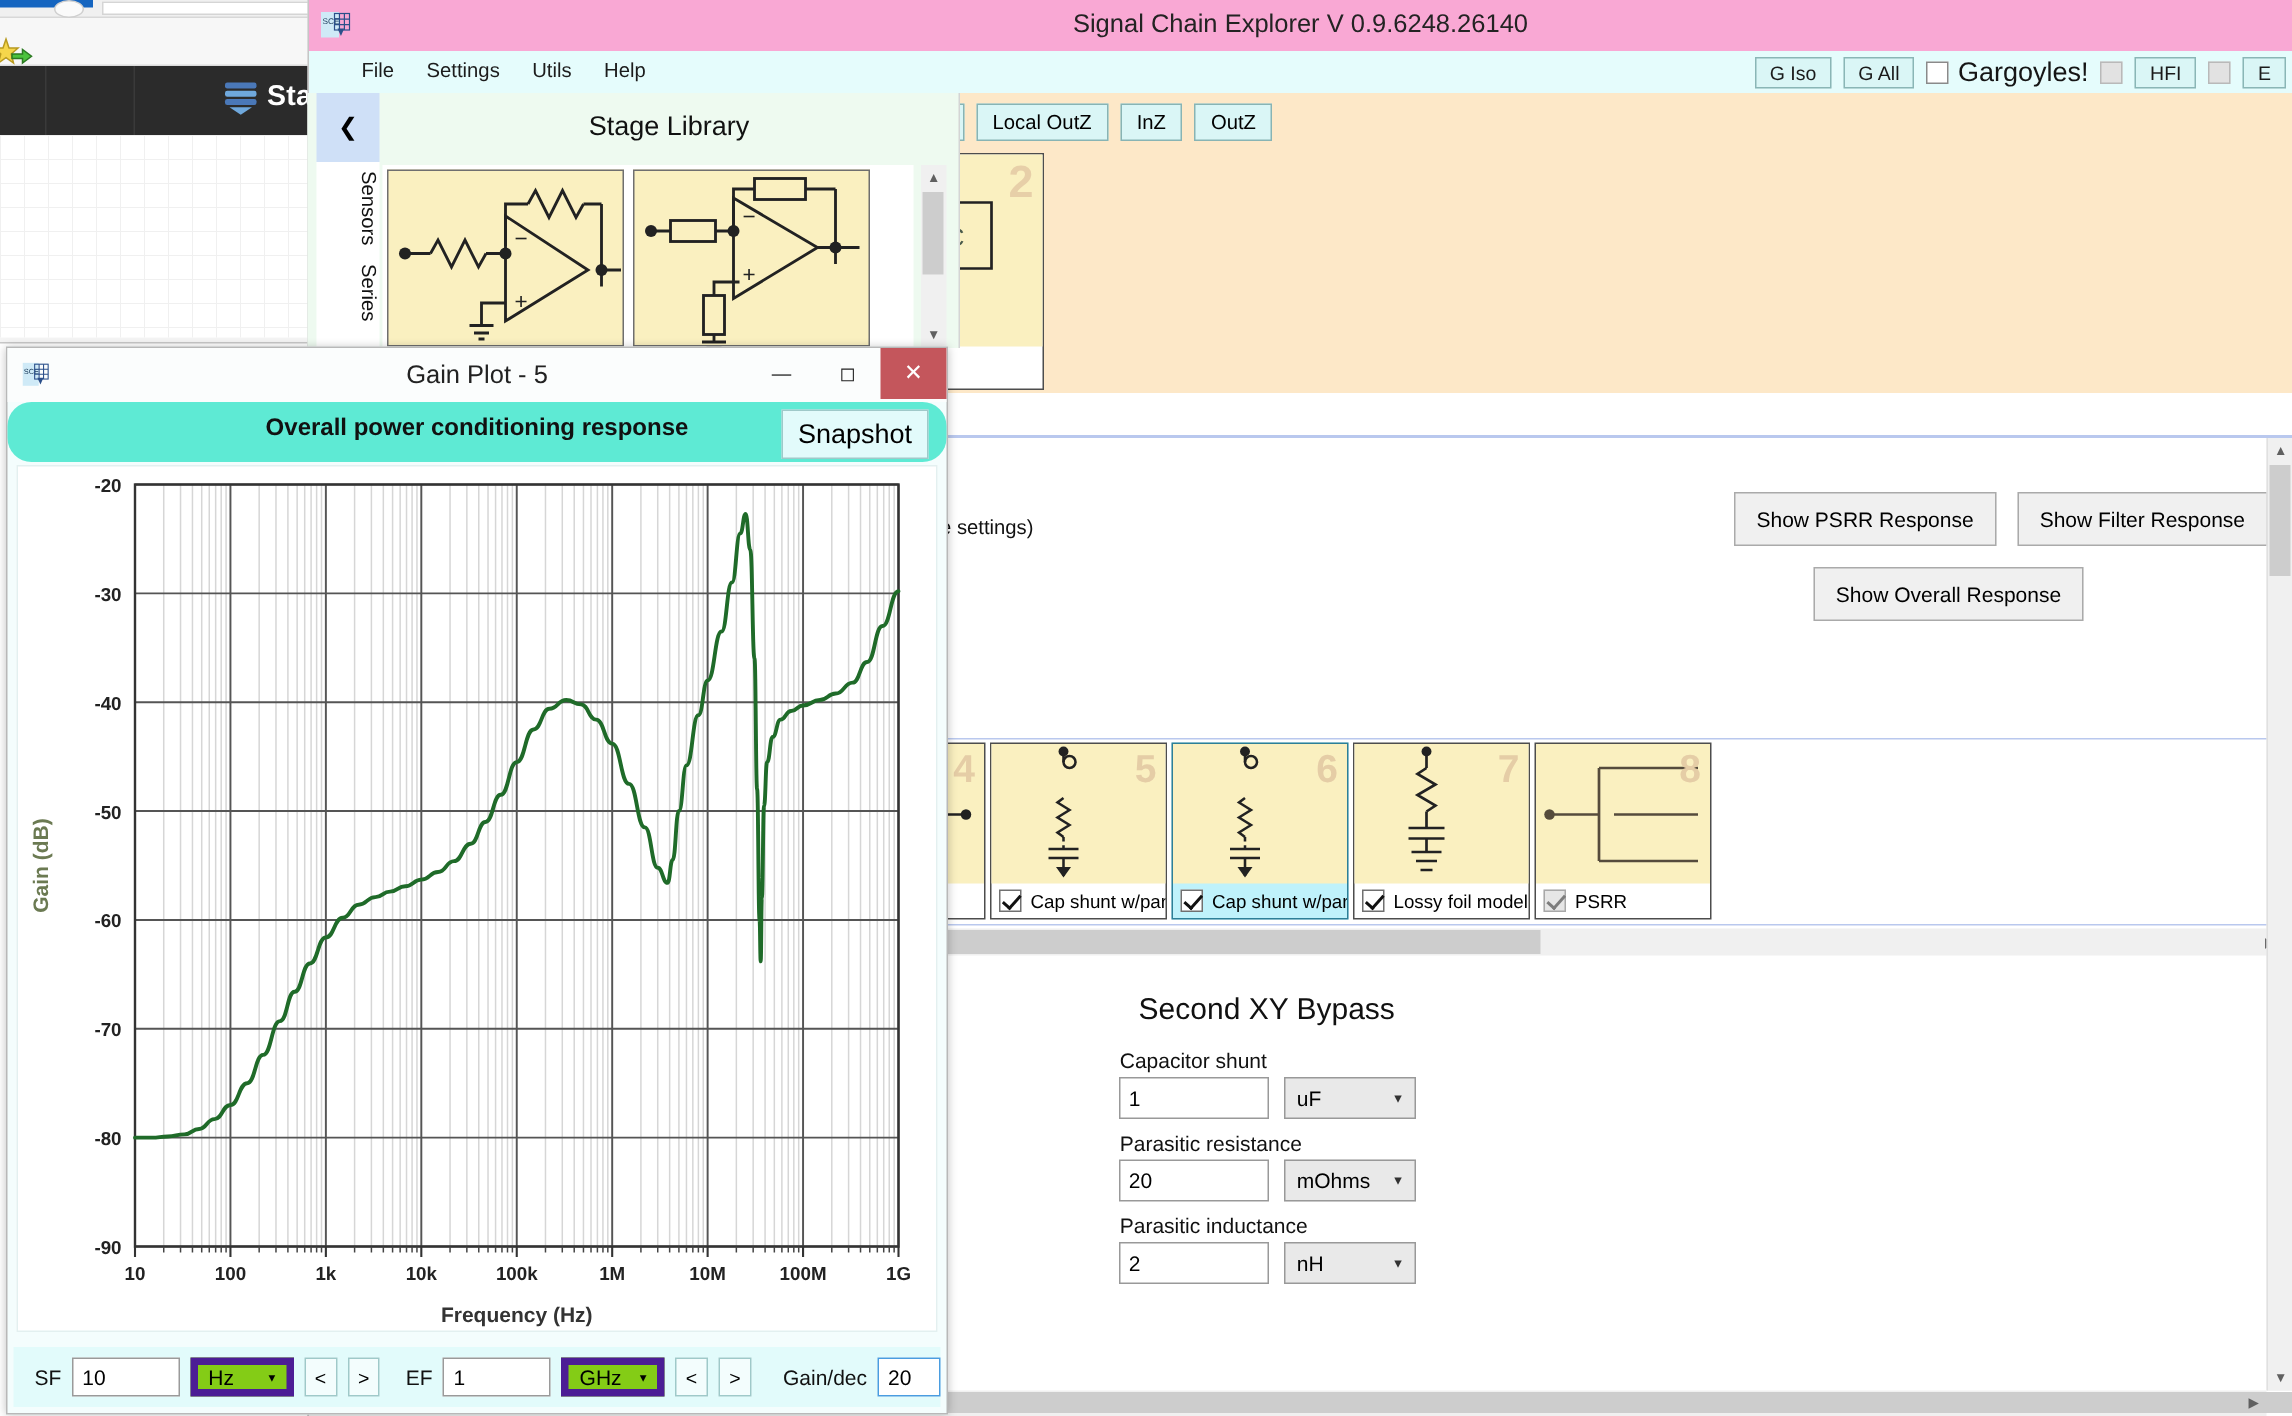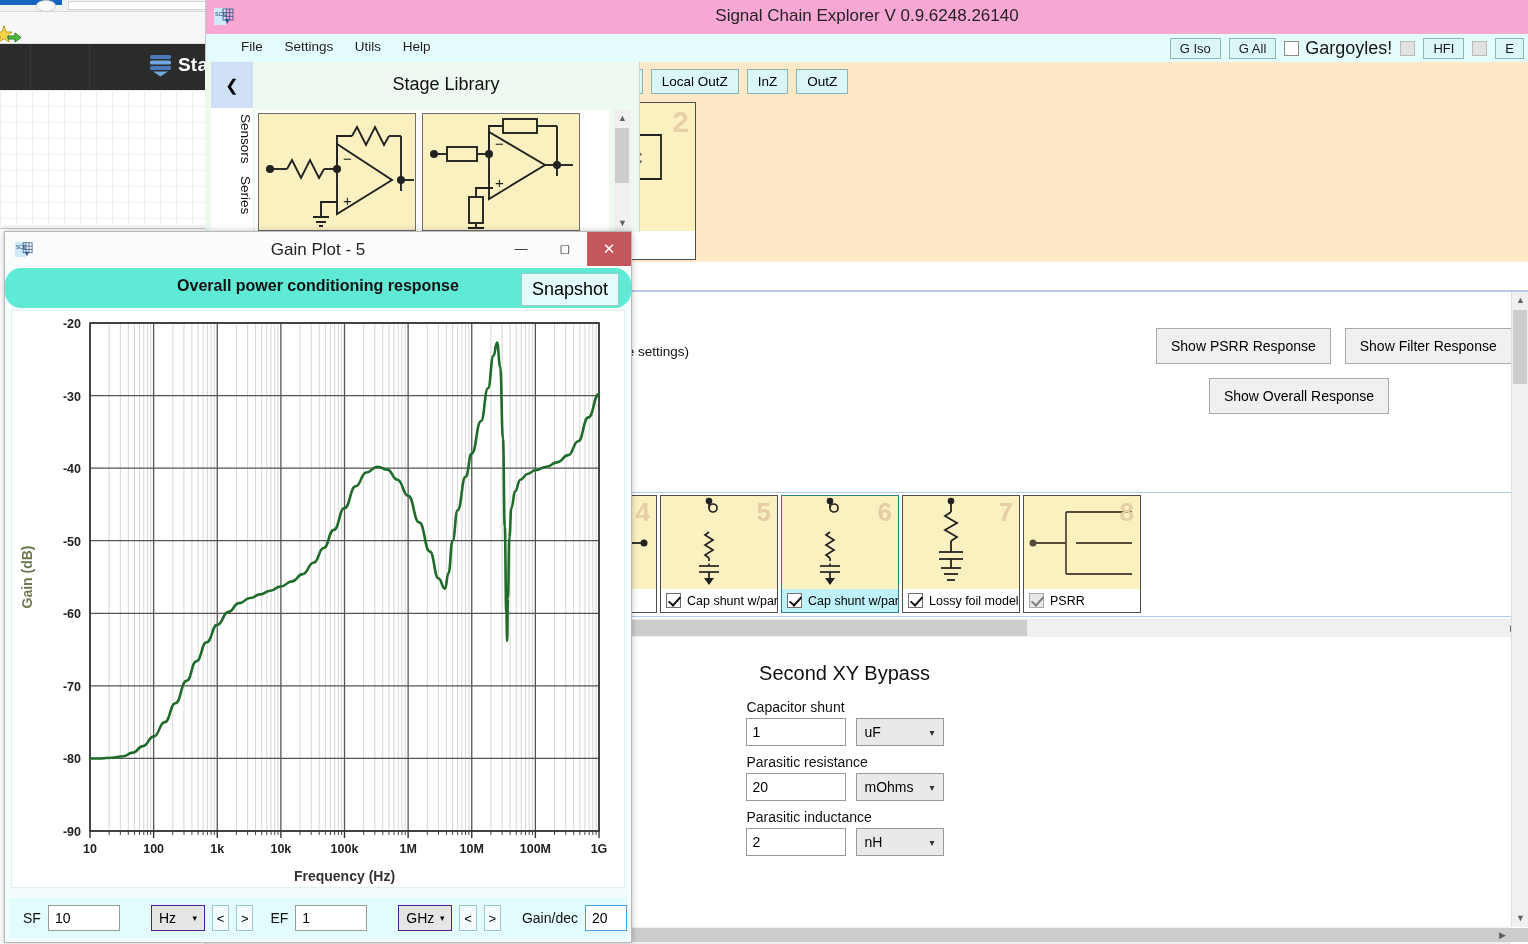--- a/index.html
+++ b/index.html
@@ -125,22 +125,22 @@
   .pw-close { right: 0; background: #c4565c; color: #fff; font-size: 15px; }
   .pw-head { height: 40px; background: #5eead4; position: relative; border-radius: 16px; }
   .pw-head .h-title { position: absolute; left: 0; right: 0; top: 9px; text-align: center; font-size: 16px; font-weight: bold; color: #111; }
   .snapbtn { position: absolute; right: 12px; top: 5px; background: #e2fbfb; border: 1px solid #9fc9c9; padding: 5px 10px; font-size: 18px; cursor: pointer; }
   .plotarea { position: absolute; left: 6px; top: 78px; width: 614px; height: 578px; background: #fff; border:1px solid #e3f0f0;font-weight:bold;}
   .pw-foot { position: absolute; left: 4px; right: 4px; bottom: 4px; height: 40px; background: #e2fbfb;
              display: flex; align-items: center; gap: 7px; padding-left: 14px; }
   .pw-foot .lab { font-size: 14px; color: #111; }
   .finput { width: 72px; height: 26px; border: 1px solid #9a9a9a; background: #fff; padding: 2px 6px; font-size: 14px; font-family:"Liberation Sans",sans-serif;}
   .finput.focus { border-color: #4a9de0; }
-  .fsel { width: 74px; height: 26px; border: 1px solid #4c1d95; background: #e5e5e5; font-size: 14px;
-          display: flex; align-items: center; padding-left: 7px; position: relative; margin-left: 24px; }
+  .fsel { width: 74px; height: 26px; border: 5px solid #4c1d95; background: #84cc16; font-size: 14px;
+          display: flex; align-items: center; padding-left: 7px; position: relative; }
   .fsel .chev { position: absolute; right: 7px; font-size: 9px; }
   .arrbtn { width: 24px; height: 26px; border: 1px solid #9fc9c9; background: #f3fdfd; font-size: 13px;
             display: flex; align-items: center; justify-content: center; cursor: pointer; }
 
   
   .libpanel { position: absolute; left: 0px; top: 62px; width: 435px; height: 170px; background: #eefaf0; border-right:1px solid #d4d4d4;}
   .lib-collapse { position: absolute; left: 6px; top: 0; width: 42px; height: 46px; background: #cfe0f7;
                   display: flex; align-items: center; justify-content: center; font-size: 16px; cursor: pointer; }
   .lib-title { position: absolute; left: 48px; right: 0; top: 12px; text-align: center; font-size: 18px; color: #111; }
   .lib-vtabs { position: absolute; left: 6px; top: 46px; width: 42px; bottom: 0; background: #fff; }

